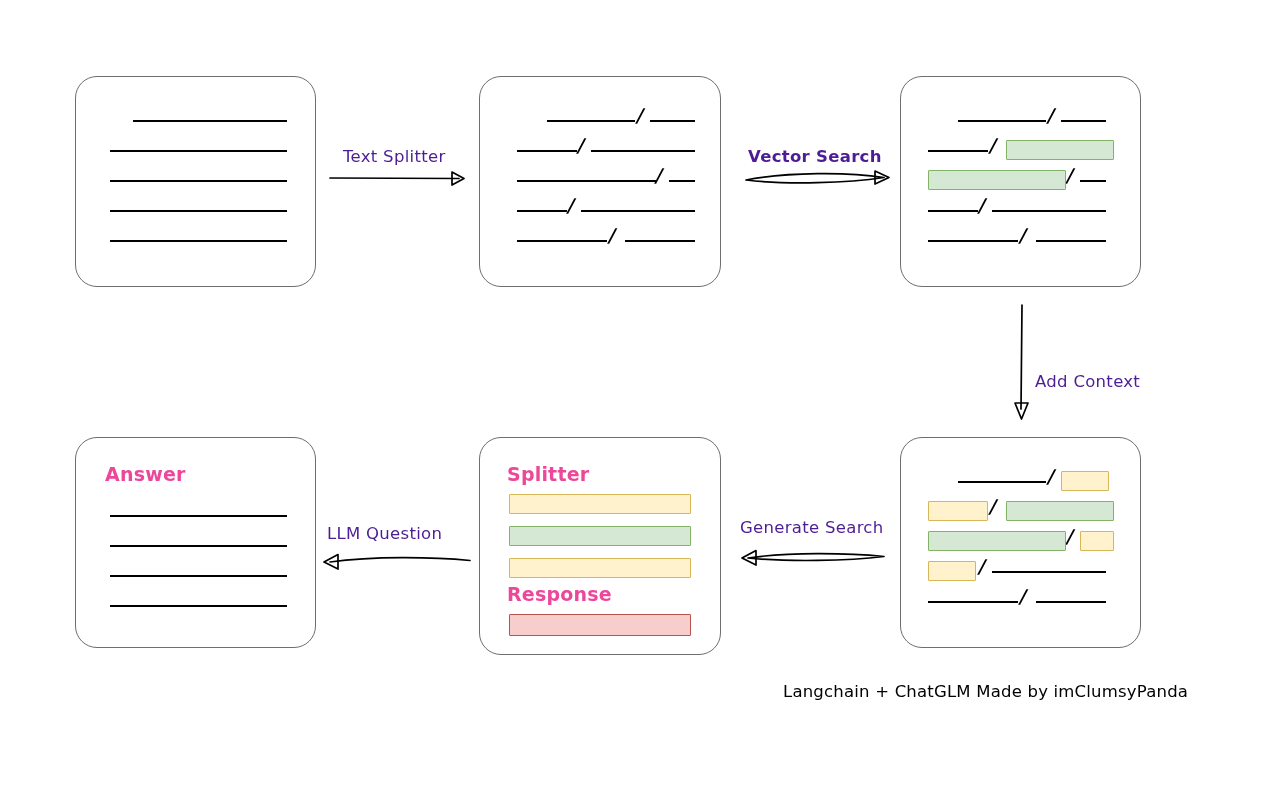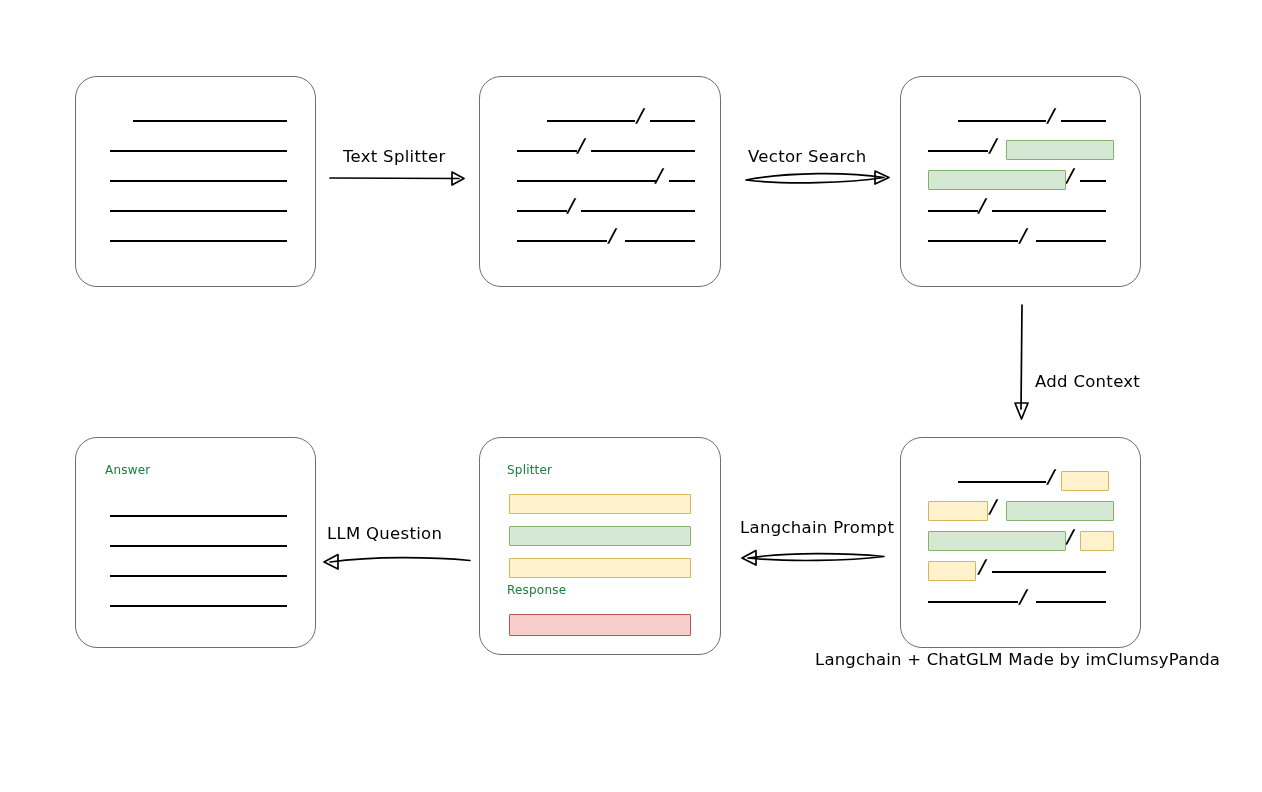--- a/index.html
+++ b/index.html
@@ -24,23 +24,23 @@
   .doc-box {
     position: absolute;
     border: 1.2px solid #6e6e6e;
     border-radius: 22px;
     background: #ffffff;
     box-sizing: border-box;
   }
   .box-title {
     position: absolute;
     font-family: "DejaVu Sans", sans-serif;
-    font-size: 12px;
-    font-weight: 400;
-    color: #15803d;
+    font-size: 19px;
+    font-weight: 700;
+    color: #ec4899;
     letter-spacing: 0.2px;
     white-space: nowrap;
   }
   .rowline {
     position: absolute;
     height: 0;
     border-top: 2px solid #000000;
   }
   .slash {
     position: absolute;
@@ -59,21 +59,21 @@
     border-radius: 1px;
   }
   .chip.green  { background: #d5e8d4; border-color: #82b366; }
   .chip.yellow { background: #fff2cc; border-color: #d6b656; }
   .chip.red    { background: #f8cecc; border-color: #b85450; }
 
   .arrow-label {
     position: absolute;
     font-family: "DejaVu Sans", sans-serif;
     font-size: 16.5px;
-    color: #000000;
+    color: #4c1d95;
     white-space: nowrap;
     letter-spacing: 0.3px;
   }
   .arrow-svg {
     position: absolute;
     overflow: visible;
   }
   .footer-note {
     position: absolute;
     font-family: "DejaVu Sans", sans-serif;
@@ -168,18 +168,18 @@
     </svg>
     <svg class="arrow-svg" width="152" height="26" style="left: 736px; top: 546px;">
       <path d="M12,12 C52,6 112,7 148,10.5 M12,12 C52,16 112,15 148,10.5" fill="none" stroke="#000" stroke-width="1.7" stroke-linecap="round"></path>
       <path d="M20,4.5 L6,12 L20,19 Z" fill="none" stroke="#000" stroke-width="1.7" stroke-linejoin="round" stroke-linecap="round"></path>
     </svg>
     <svg class="arrow-svg" width="155" height="26" style="left: 318px; top: 550px;">
       <path d="M12,12 C55,6 115,7 152,10.5" fill="none" stroke="#000" stroke-width="1.7" stroke-linecap="round"></path>
       <path d="M20,4.5 L6,12 L20,19 Z" fill="none" stroke="#000" stroke-width="1.7" stroke-linejoin="round" stroke-linecap="round"></path>
     </svg>
     <div class="arrow-label" style="left: 343px; top: 147px;">Text Splitter</div>
-    <div class="arrow-label" style="left: 748px; top: 147px;">Vector Search</div>
+    <div class="arrow-label" style="left: 748px; top: 147px; font-weight: bold;">Vector Search</div>
     <div class="arrow-label" style="left: 1035px; top: 372px;">Add Context</div>
-    <div class="arrow-label" style="left: 740px; top: 518px;">Langchain Prompt</div>
+    <div class="arrow-label" style="left: 740px; top: 518px;">Generate Search</div>
     <div class="arrow-label" style="left: 327px; top: 524px;">LLM Question</div>
-    <div class="footer-note" style="left: 783px; top: 650px; margin-left: 32px;">Langchain + ChatGLM Made by imClumsyPanda</div>
+    <div class="footer-note" style="left: 783px; top: 682px;">Langchain + ChatGLM Made by imClumsyPanda</div>
   </div>
 
 </body></html>

